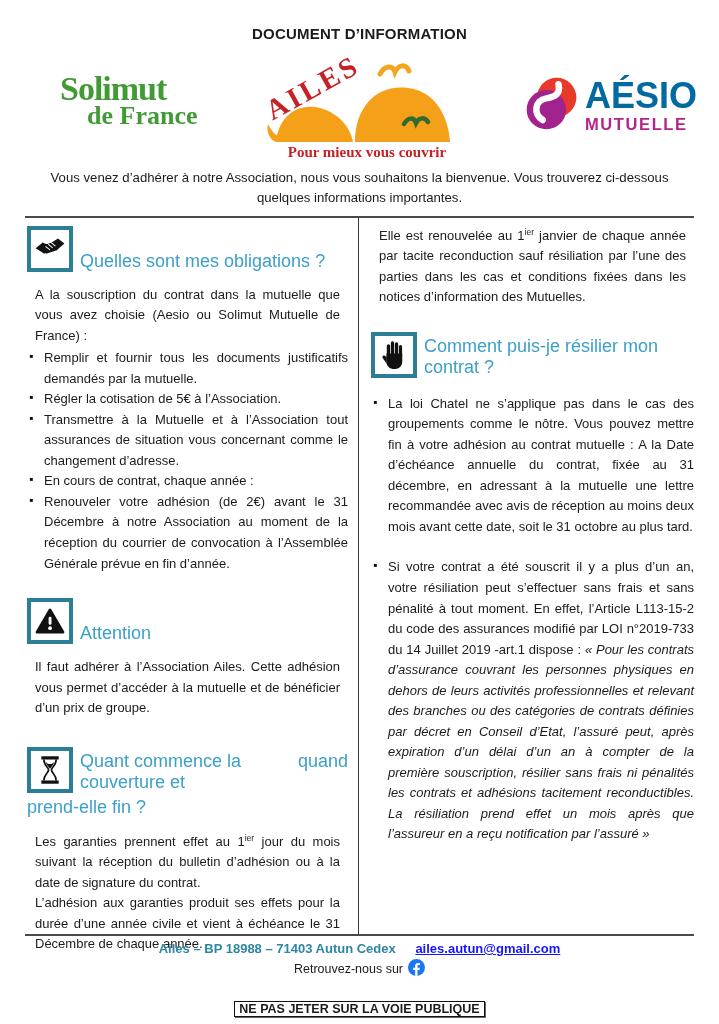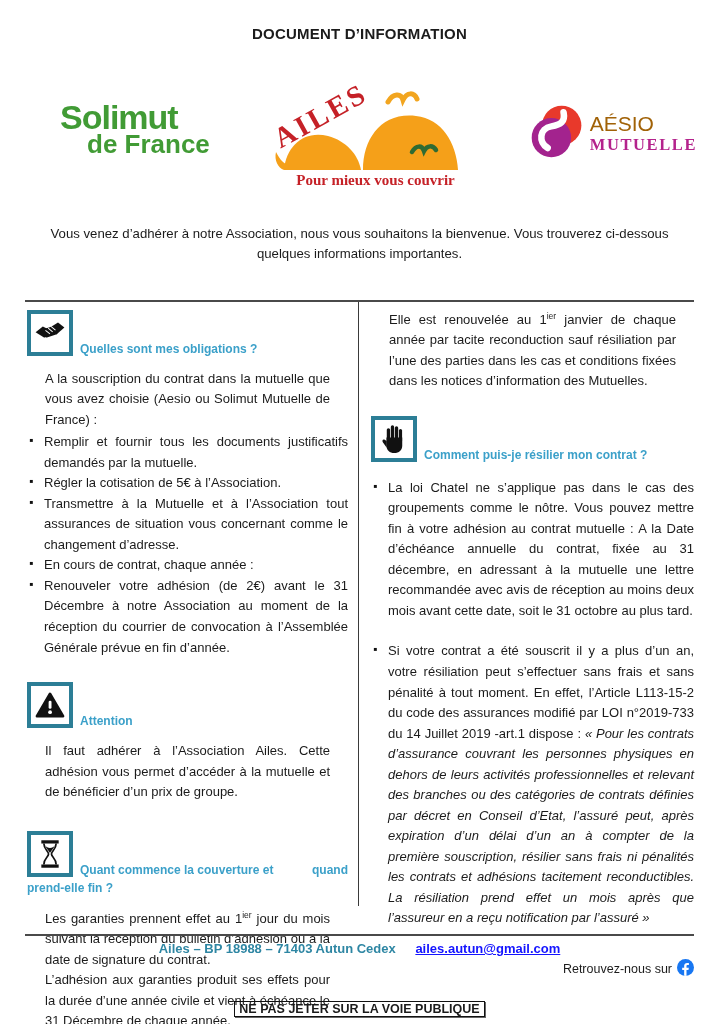--- a/index.html
+++ b/index.html
@@ -1,67 +1,67 @@
 <!DOCTYPE html>
 <html><head>
 <meta charset="utf-8">
 <style>
   html,body { margin:0; padding:0; background:#fff; }
   .page {
     width:719px; height:1024px; box-sizing:border-box;
     display:flex; flex-direction:column;
     font-family:"Liberation Sans","DejaVu Sans",sans-serif;
-    color:#1b1b1b; background:#fff; overflow:hidden;gap:28px;
+    color:#1b1b1b; background:#fff; overflow:hidden;
   }
   
   .doc-title { text-align:center; font-weight:700; font-size:15px; padding-top:25px; letter-spacing:.2px; }
   .logos { display:flex; align-items:center; justify-content:space-between; padding:8px 20px 0 60px; height:112px; }
   
-  .solimut { line-height:1; }
+  .solimut { line-height:1;font-family:Liberation Serif, serif; }
   .sol1 { font-size:34px; font-weight:700; color:#419B35; letter-spacing:-1px; }
   .sol2 { font-size:30px; font-weight:700; color:#419B35; display:flex; align-items:center; margin-top:-3px; }
   .sol2 svg { margin-right:-1px; }
   .sol3 { font-size:26px; font-weight:700; color:#419B35; margin:-3px 0 12px 27px; }
   
   .ailes { position:relative; width:208px; height:110px; }
   .ailes-wings { position:absolute; left:6px; bottom:13px; }
   .ailes-word { position:absolute; top:47px; left:4px; transform:rotate(-29deg); transform-origin:left top;
     color:#C52127; font-family:"Liberation Serif",serif; font-weight:700; font-size:29px; letter-spacing:3px; }
   .ailes-tag { position:absolute; bottom:0; left:32px; color:#C52127; font-family:"Liberation Serif",serif;
     font-weight:700; font-size:15px; }
   
   .aesio { display:flex; align-items:center; gap:3px; padding-right:2px; }
-  .aesio-name { font-size:21px; font-weight:400; color:#a16207; line-height:1; }
-  .aesio-sub  { font-size:16.5px; font-weight:700; color:#B4238C; letter-spacing:1.6px; margin-top:1px;font-family:Liberation Serif, serif; }
+  .aesio-name { font-size:36px; font-weight:700; color:#0369a1; line-height:1; }
+  .aesio-sub  { font-size:16.5px; font-weight:700; color:#B4238C; letter-spacing:1.6px; margin-top:1px; }
   .welcome { text-align:center; font-size:13.2px; line-height:1.5; margin:6px auto 8px; max-width:655px; }
   
   .columns { flex:1; display:flex; margin:0 25px; border-top:2px solid #4a4a4a; min-height:0; }
   .col-left  { width:334px; box-sizing:border-box; padding:8px 10px 0 2px; border-right:1.5px solid #3a3a3a; }
   .col-right { flex:1; box-sizing:border-box; padding:8px 0 0 12px; }
-  p { margin:0 18px 20px; font-size:13px; line-height:1.58; text-align:justify; }
+  p { margin:0 8px 20px; font-size:13px; line-height:1.58; text-align:justify; }
   .section-head { display:flex; align-items:flex-end; gap:7px; margin-bottom:13px; }
   .icon-box { flex:0 0 auto; width:38px; height:38px; border:4px solid #2C7E96;
     display:flex; align-items:center; justify-content:center; background:#fff; }
-  .head-title { color:#3BA0C9; font-weight:700; font-size:12px; }
+  .head-title { color:#3BA0C9; font-weight:400; font-size:18px; }
   .spread { display:flex; justify-content:space-between; flex:1; }
   .head-cont { margin:-9px 0 14px; }
   ul.bullets { list-style:none; margin:0 0 24px; padding:0 0 0 17px; }
   .bullets li { position:relative; font-size:13px; line-height:1.58; text-align:justify; }
   .bullets li::before { content:"▪"; position:absolute; left:-15px; top:-1px; font-size:12px; color:#111; }
   .right-bullets li + li { margin-top:20px; }
   sup { font-size:8.5px; line-height:0; }
   .quote-italic { font-style:italic; }
   .mt26 { margin-top:24px; }
   .mt30 { margin-top:28px; }
   
   .footer { margin:0 25px; border-top:2px solid #4a4a4a; text-align:center; padding:5px 0 7px; }
   .footer-line1 { font-size:13px; font-weight:700; }
   .address { color:#2E86A3; }
   .email { color:#1414FF; text-decoration:underline; margin-left:16px; cursor:pointer; }
-  .footer-line2 { font-size:12.5px; margin-top:3px; display:flex; justify-content:flex-end; align-items:center; gap:5px; }
+  .footer-line2 { font-size:12.5px; margin-top:3px; display:flex; justify-content:center; align-items:center; gap:5px; }
   .footer-line3 { margin-top:20px; }
   .notice { display:inline-block; border:1px solid #111; box-shadow:1px 1px 0 0 #666; padding:0 4px; font-weight:700; font-size:12.5px; }
 </style>
 </head>
 <body>
 
 <div class="page">
 
   <div class="doc-title">DOCUMENT D’INFORMATION</div>
 

